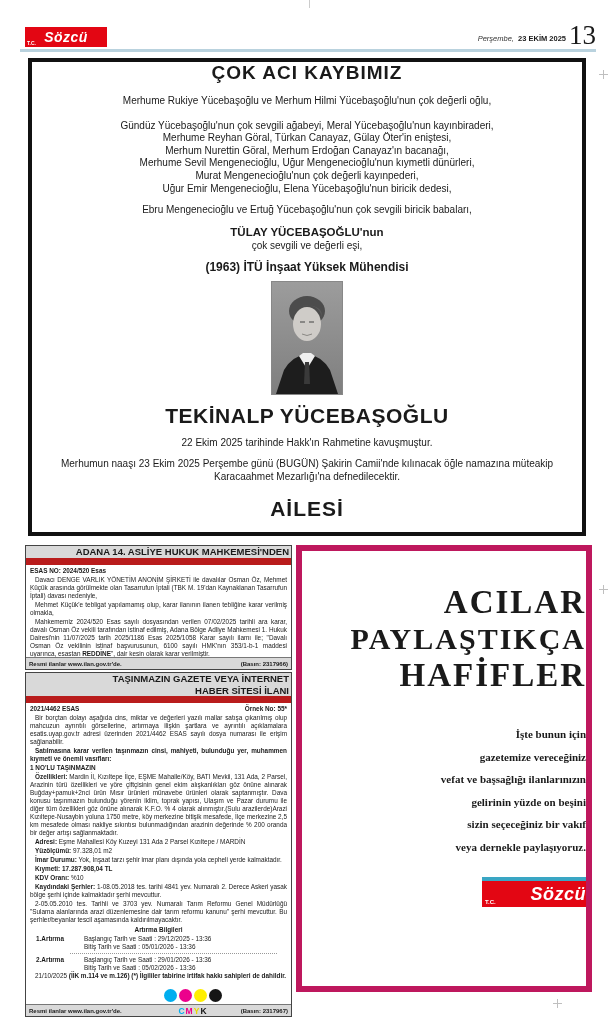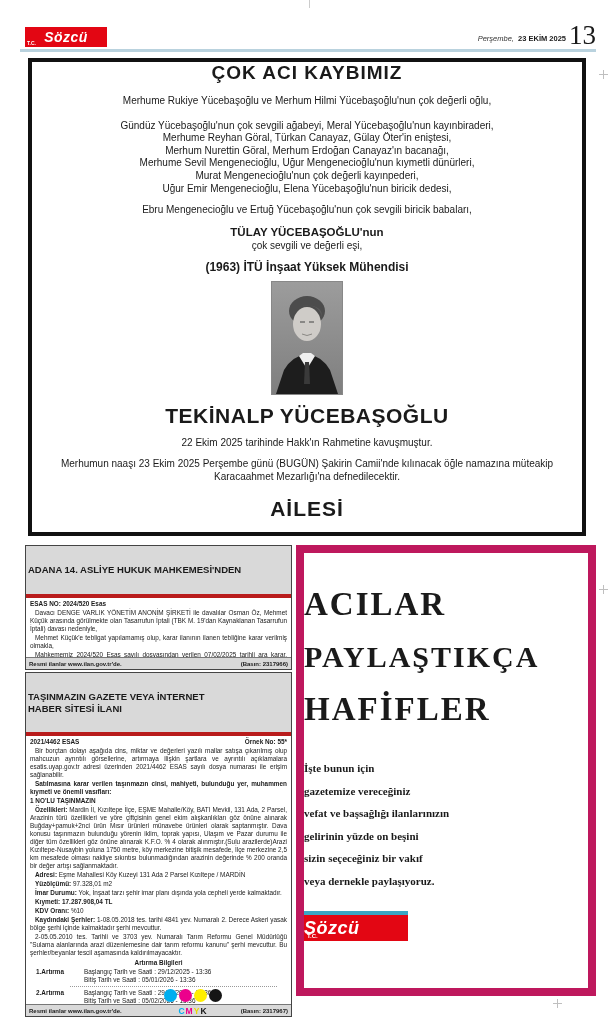--- a/index.html
+++ b/index.html
@@ -31,39 +31,39 @@
   .obit-photo{margin-top:7px;width:70px;height:112px;display:inline-block;border:1px solid #888;}
   .obit-name{margin-top:5px;font-size:21px;font-weight:bold;letter-spacing:.5px;}
   .obit-death{margin-top:9px;}
   .obit-funeral{margin-top:8px;max-width:540px;margin-left:auto;margin-right:auto;}
   .obit-family{margin-top:14px;font-size:21px;font-weight:bold;letter-spacing:1px;}
 
   
   .notice{position:absolute;left:25px;width:265px;border:1px solid #444;background:#fff;overflow:hidden;}
   .notice1{top:545px;height:123px;}
   .notice2{top:672px;height:343px;}
-  .notice-head{background:#d9d9d9;text-align:left;font-weight:bold;font-size:9.5px;line-height:11.5px;
-               padding:18px 2px;border-bottom:4px solid #b91c1c;}
+  .notice-head{background:#d9d9d9;text-align:right;font-weight:bold;font-size:9.5px;line-height:11.5px;
+               padding:0 2px;border-bottom:7px solid #b91c1c;}
   .notice-body{padding:2px 4px 14px 4px;font-size:6.4px;line-height:8px;text-align:justify;}
   .notice-body p{margin:0 0 1px 0;text-indent:5px;}
   .notice-body p.noind{text-indent:0;}
   .notice-foot{position:absolute;left:0;right:0;bottom:0;height:11px;background:#d9d9d9;border-top:1px solid #777;
                display:flex;justify-content:space-between;align-items:center;padding:0 3px;font-size:6px;font-weight:bold;}
   .esas-row{display:flex;justify-content:space-between;font-weight:bold;margin-bottom:1px;}
   .art-title{text-align:center;font-weight:bold;margin:2px 0 1px 0;}
   .art-row{display:flex;text-indent:0;margin-left:6px;}
   .art-label{width:48px;font-weight:bold;flex:none;}
   .art-times div{text-indent:0;}
   .art-sep{border-top:1px dotted #999;margin:2px 10px 2px 40px;}
   .closing{margin-top:1px;}
 
   
-  .ad{position:absolute;left:296px;top:545px;width:284px;height:435px;border:8px solid #be185d;background:#fff;
-      text-align:left;font-family:"Liberation Serif","DejaVu Serif",serif;}
-  .ad-big{font-size:33px;font-weight:bold;letter-spacing:2px;margin-top:17px;}
+  .ad{position:absolute;left:296px;top:545px;width:284px;height:435px;border:6px solid #be185d;background:#fff;
+      text-align:right;font-family:"Liberation Serif","DejaVu Serif",serif;}
+  .ad-big{font-size:33px;font-weight:bold;letter-spacing:2px;margin-top:1px;}
   .ad-big:first-child{margin-top:33px;}
   .ad-big2{font-size:30px;}
   .ad-small-block{margin-top:29px;}
   .ad-small{font-size:11px;font-weight:bold;line-height:22.5px;}
   .ad-logo{position:relative;display:inline-block;margin-top:23px;width:104px;height:26px;background:#e30613;}
   .ad-logo-bar{position:absolute;left:0;right:0;top:-4px;height:4px;background:#3aa6c4;}
   .ad-logo-tc{position:absolute;left:3px;bottom:2px;font-size:6px;color:#fff;font-weight:bold;
               font-family:"Liberation Sans",sans-serif;}
   .ad-logo-text{color:#fff;font-weight:bold;font-style:italic;font-size:18px;line-height:26px;
                 font-family:"Liberation Sans",sans-serif;letter-spacing:.5px;}

